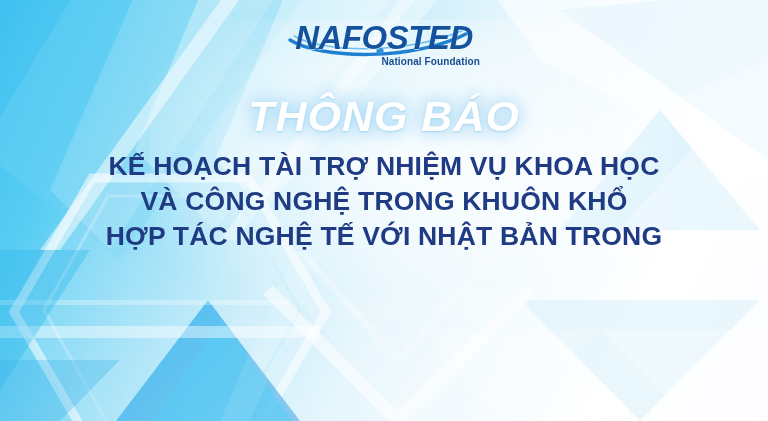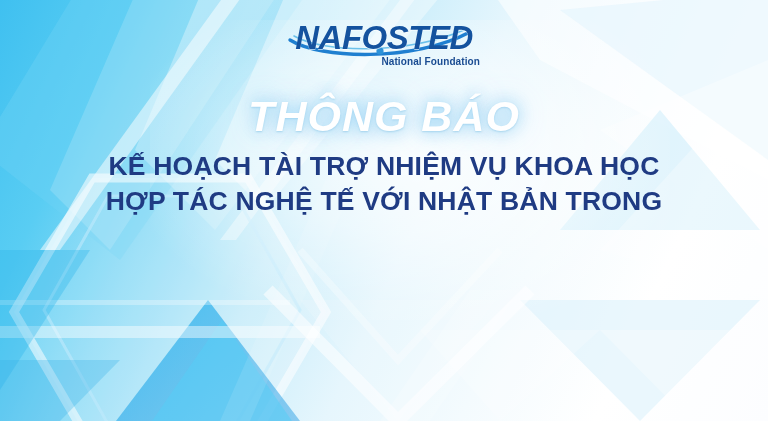--- a/index.html
+++ b/index.html
@@ -234,17 +234,18 @@
       </div>
       <div class="logo-tagline">
         <span class="t1">National Foundation</span>
       </div>
     </div>
 
     <div class="headline">THÔNG BÁO</div>
 
     <div class="subhead">
       <span class="line">KẾ HOẠCH TÀI TRỢ NHIỆM VỤ KHOA HỌC</span>
+      <span class="line">VÀ CÔNG NGHỆ TRONG KHUÔN KHỔ</span>
       <span class="line">HỢP TÁC NGHỆ TẾ VỚI NHẬT BẢN TRONG</span>
     </div>
 
   </div>
 </div>
 
 </body></html>

